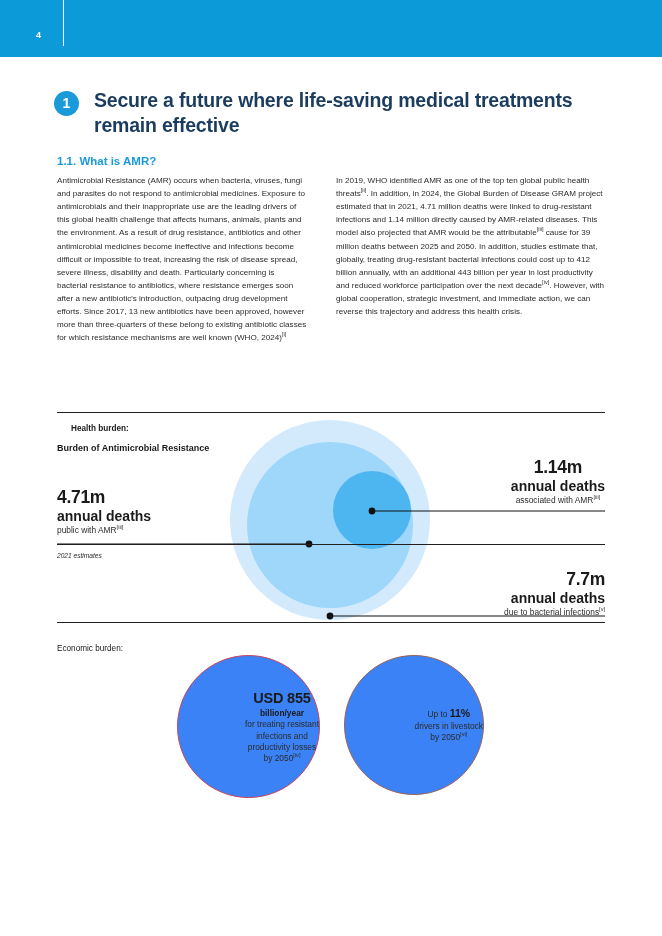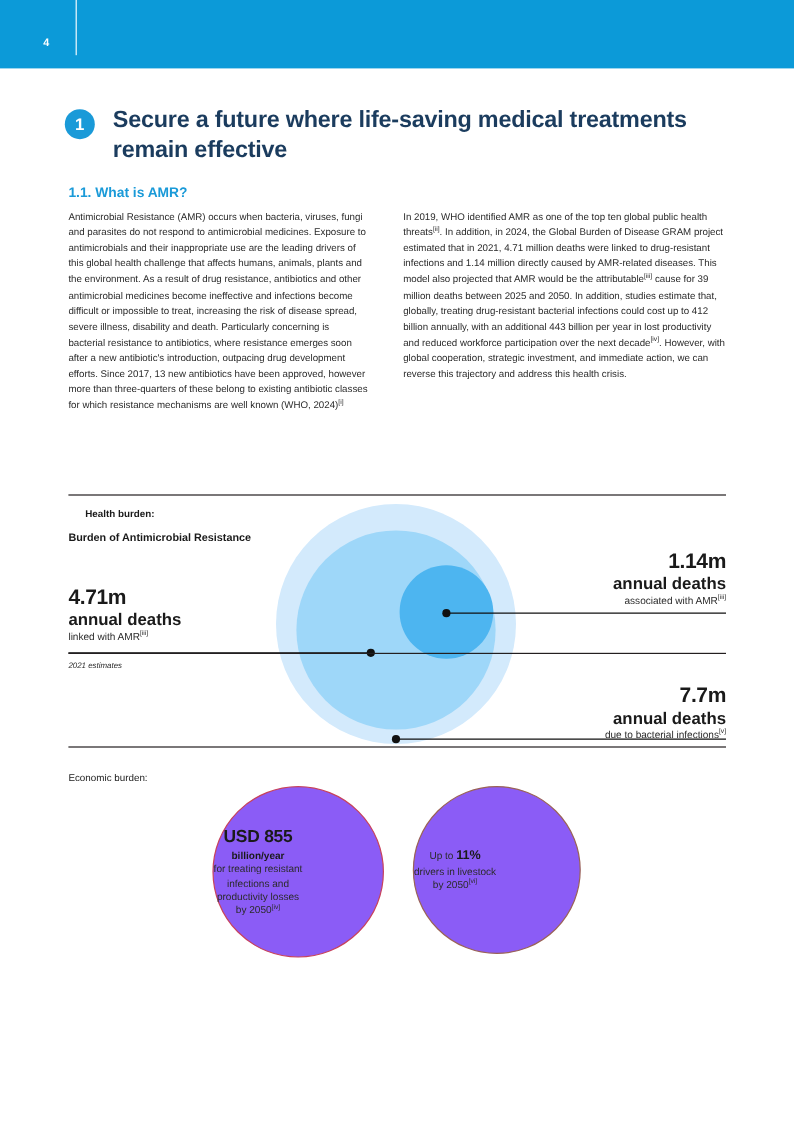--- a/index.html
+++ b/index.html
@@ -159,21 +159,21 @@
     font-weight: bold;
     color: #1a1a1a;
     line-height: 1.35;
   }
   .stat .small {
     font-size: 8.4px;
     color: #2b2b2b;
     line-height: 1.35;
   }
   .stat-left { left: 57px; top: 488px; text-align: left; }
-  .stat-r1  { right: 57px; top: 458px; text-align: right; }
+  .stat-r1  { right: 57px; top: 458px; text-align: center; }
   .stat-r2  { right: 57px; top: 570px; text-align: right; }
 
   .rule-mid {
     position: absolute;
     left: 57px;
     top: 544px;
     width: 548px;
     height: 1px;
     background: #231f20;
   }
@@ -201,23 +201,23 @@
     top: 644px;
     font-size: 8.2px;
     font-weight: normal;
     color: #1a1a1a;
   }
   .econ-circle {
     position: absolute;
     border-radius: 50%;
     display: flex;
     align-items: center;
-    justify-content: flex-start;
+    justify-content: flex-end;
     box-sizing: border-box;
-    background: #8b5cf6;
+    background: #3b82f6;
   }
   .econ-1 {
     left: 177px;
     top: 655px;
     width: 143px;
     height: 143px;
     border: 1.8px solid #c8435c;
   }
   .econ-2 {
     left: 344px;
@@ -287,21 +287,21 @@
   <line x1="372" y1="511" x2="605" y2="511" stroke="#111111" stroke-width="1.1"></line>
   <circle cx="372" cy="511" r="3.4" fill="#111111"></circle>
 
   <line x1="330" y1="616" x2="605" y2="616" stroke="#111111" stroke-width="1.1"></line>
   <circle cx="330" cy="616" r="3.4" fill="#111111"></circle>
 </svg>
 
 <div class="stat stat-left">
   <div class="big">4.71m</div>
   <div class="mid">annual deaths</div>
-  <div class="small"><span>linked with AMR</span><sup>[iii]</sup></div>
+  <div class="small"><span>public with AMR</span><sup>[iii]</sup></div>
 </div>
 
 <div class="stat stat-r1">
   <div class="big">1.14m</div>
   <div class="mid">annual deaths</div>
   <div class="small"><span>associated with AMR</span><sup>[iii]</sup></div>
 </div>
 
 <div class="stat stat-r2">
   <div class="big">7.7m</div>

